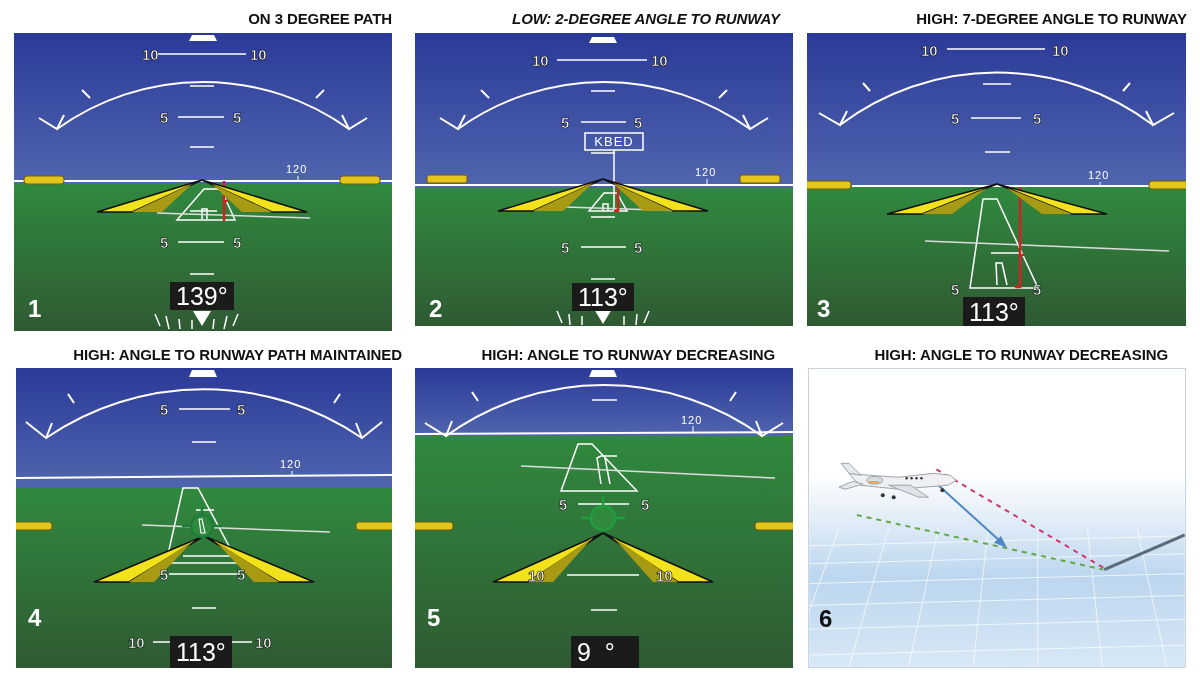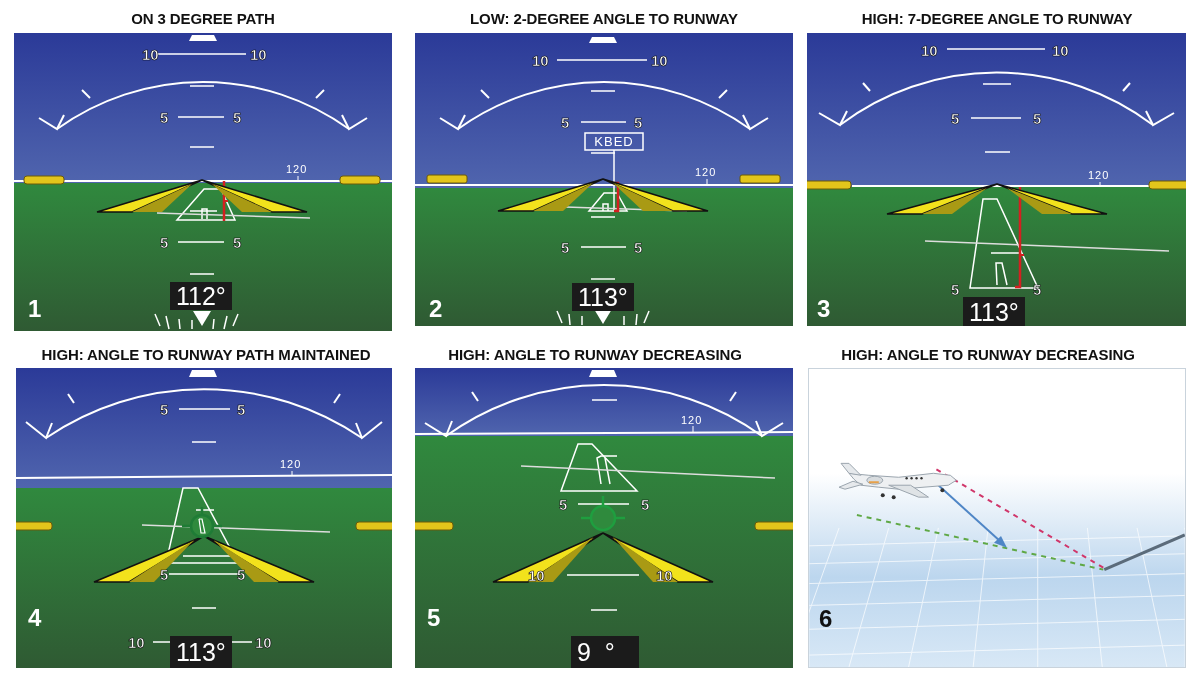--- a/index.html
+++ b/index.html
@@ -1,33 +1,33 @@
 <!DOCTYPE html>
 <html><head>
 <meta charset="utf-8">
 <style>
   html, body { margin:0; padding:0; background:#ffffff; }
   body { width:1200px; height:675px; position:relative; overflow:hidden;
          font-family:"Liberation Sans", sans-serif; }
   .cap { position:absolute; font-weight:bold; font-size:15px; color:#111;
-         white-space:nowrap; text-align:center; letter-spacing:-0.1px; }
+         white-space:nowrap; text-align:right; letter-spacing:-0.1px; }
   .panel { position:absolute; overflow:hidden; }
   .panel svg { display:block; width:100%; height:100%; }
   .pnum { position:absolute; font-weight:bold; font-size:24px; color:#fff; }
   .pnum.dark { color:#111; }
   .hdg { position:absolute; background:#1b1b1b; color:#fff; font-size:25px;
          font-family:"Liberation Sans", sans-serif; line-height:28px; height:28px;
          padding:0 6px; letter-spacing:0px; }
   svg text { font-family:"Liberation Sans", sans-serif; }
 </style>
 </head>
 <body>
 
 <div class="cap" style="left:14px;top:10px;width:378px;">ON 3 DEGREE PATH</div>
-<div class="cap" style="left:415px;top:10px;width:378px;">LOW: 2-DEGREE ANGLE TO RUNWAY</div>
+<div class="cap" style="left:402px;top:10px;width:378px;font-style:italic;">LOW: 2-DEGREE ANGLE TO RUNWAY</div>
 <div class="cap" style="left:807px;top:10px;width:380px;">HIGH: 7-DEGREE ANGLE TO RUNWAY</div>
 <div class="cap" style="left:10px;top:346px;width:392px;">HIGH: ANGLE TO RUNWAY PATH MAINTAINED</div>
 <div class="cap" style="left:415px;top:346px;width:360px;">HIGH: ANGLE TO RUNWAY DECREASING</div>
 <div class="cap" style="left:808px;top:346px;width:360px;">HIGH: ANGLE TO RUNWAY DECREASING</div>
 
 <svg width="0" height="0" style="position:absolute">
   <defs>
     <linearGradient id="sky" x1="0" y1="0" x2="0" y2="1">
       <stop offset="0" stop-color="#2b3a98"></stop>
       <stop offset="1" stop-color="#5065ae"></stop>
@@ -107,21 +107,21 @@
       <line x1="141" y1="281" x2="146" y2="293"></line>
       <line x1="152" y1="283" x2="155" y2="296"></line>
       <line x1="165" y1="286" x2="166" y2="296"></line>
       <line x1="178" y1="287" x2="178" y2="296"></line>
       <line x1="224" y1="281" x2="219" y2="293"></line>
       <line x1="213" y1="283" x2="210" y2="296"></line>
       <line x1="200" y1="286" x2="199" y2="296"></line>
     </g>
     <polygon points="179,278 197,278 188,293" fill="#fff"></polygon>
   </svg>
-  <div class="hdg" style="left:156px;top:249px;">112°</div>
+  <div class="hdg" style="left:156px;top:249px;">139°</div>
   <div class="pnum" style="left:14px;top:262px;">1</div>
 </div>
 
 <div class="panel" style="left:415px;top:33px;width:378px;height:293px;">
   <svg viewBox="0 0 378 293">
     <rect x="0" y="0" width="378" height="155" fill="url(#sky)"></rect>
     <rect x="0" y="155" width="378" height="138" fill="url(#ground)"></rect>
     <line x1="0" y1="152" x2="378" y2="152" stroke="#fff" stroke-width="2"></line>
     <path d="M43,96 A250,250 0 0 1 335,96" fill="none" stroke="#fff" stroke-width="2"></path>
     <polyline points="25,85 43,96 50,82" fill="none" stroke="#fff" stroke-width="2"></polyline>

